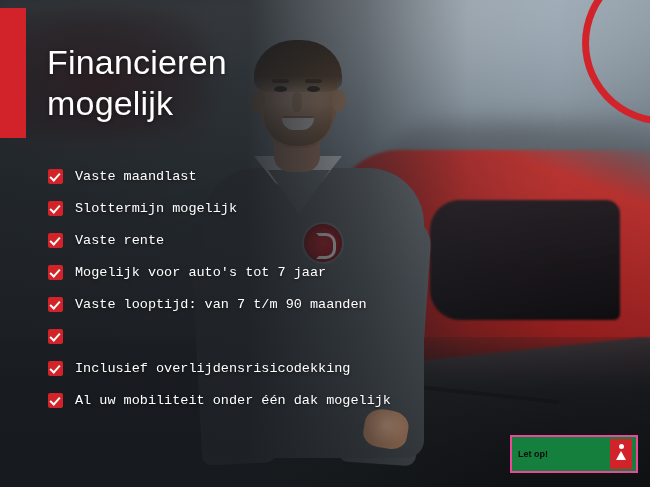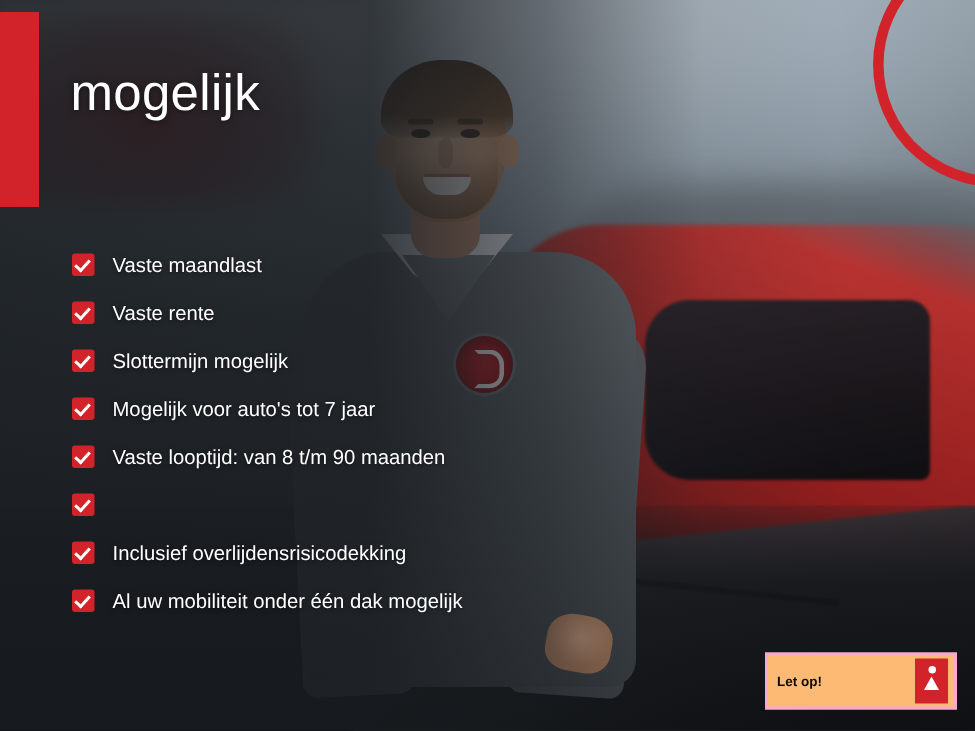--- a/index.html
+++ b/index.html
@@ -206,20 +206,21 @@
     width: 400px;
   }
   .bullets li {
     display: flex;
     align-items: center;
     gap: 12px;
     height: 32px;
     color: #ffffff;
     font-size: 13.5px;
     text-shadow: 0 1px 3px rgba(0,0,0,0.55);
+    font-family: Liberation Mono, monospace;
   }
   .check {
     flex: 0 0 auto;
     width: 15px; height: 15px;
     background: #d2232a;
     border-radius: 2px;
     position: relative;
   }
   .check::after {
     content: "";
@@ -228,22 +229,22 @@
     width: 4px; height: 8px;
     border: solid #ffffff;
     border-width: 0 2px 2px 0;
     transform: rotate(42deg);
   }
 
   
   .warn {
     position: absolute; right: 12px; bottom: 14px;
     width: 128px; height: 38px;
-    background: #fdba74;
-    border: 2px solid #f9a8d4;
+    background: #15803d;
+    border: 2px solid #ec4899;
     display: flex;
     align-items: center;
     padding: 0 4px 0 6px;
     box-sizing: border-box;
   }
   .warn-text { flex: 1 1 auto; }
   .warn-line1 {
     display: block;
     font-size: 9px; font-weight: bold; color: #0b0b0b;
     line-height: 1.15;
@@ -314,43 +315,44 @@
   </div>
 
   <div class="overlay"></div>
   <div class="red-block"></div>
 
   <svg class="arc" viewBox="0 0 170 170">
     <path d="M150 162 A 78 78 0 1 1 150 8" fill="none" stroke="#d2232a" stroke-width="7"></path>
   </svg>
 
   <h1 class="title">
+    <span>Financieren</span>
     <span class="l2">mogelijk</span>
   </h1>
 
   <ul class="bullets">
     <li>
       <span class="check"></span>
       <span>Vaste maandlast</span>
     </li>
     <li>
       <span class="check"></span>
+      <span>Slottermijn mogelijk</span>
+    </li>
+    <li>
+      <span class="check"></span>
       <span>Vaste rente</span>
     </li>
     <li>
       <span class="check"></span>
-      <span>Slottermijn mogelijk</span>
-    </li>
-    <li>
-      <span class="check"></span>
       <span>Mogelijk voor auto's tot 7 jaar</span>
     </li>
     <li>
       <span class="check"></span>
-      <span>Vaste looptijd: van 8 t/m 90 maanden</span>
+      <span>Vaste looptijd: van 7 t/m 90 maanden</span>
     </li>
     <li>
       <span class="check"></span>
     </li>
     <li>
       <span class="check"></span>
       <span>Inclusief overlijdensrisicodekking</span>
     </li>
     <li>
       <span class="check"></span>

